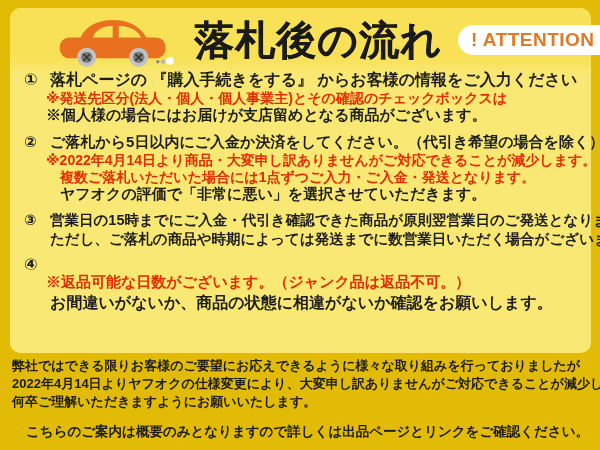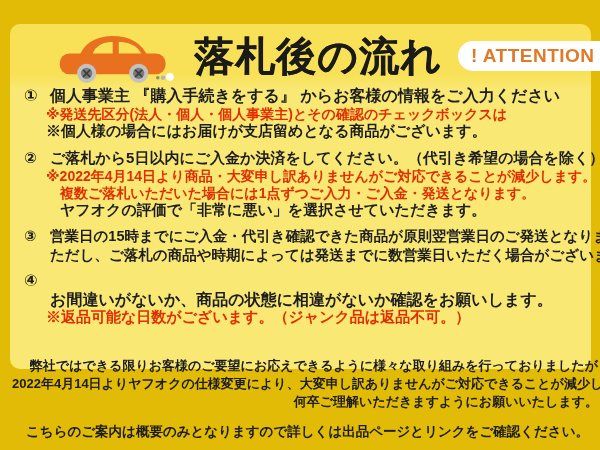--- a/index.html
+++ b/index.html
@@ -7,21 +7,21 @@
     width:600px;height:450px;overflow:hidden;
     font-family:"Liberation Sans","DejaVu Sans",sans-serif;
     background:#E2BB07;
     position:relative;
   }
   .stage{position:absolute;inset:0;}
   .panel{
     position:absolute;left:10px;top:8px;width:581px;height:345px;
     border-radius:10px;
     background:linear-gradient(180deg,#F8E156 0px,#F8E156 50px,#F9E874 66px,#F9E874 100%);
-    padding:4px 0 0 0;box-sizing:border-box;margin-top:16px;
+    padding:4px 0 0 0;box-sizing:border-box;
   }
   .header{
     height:56px;display:flex;align-items:center;
   }
   .car{margin-left:48px;flex:0 0 auto;}
   .title{
     margin-left:18px;
     font-size:40px;font-weight:900;color:#1A1A18;letter-spacing:1px;
     white-space:nowrap;line-height:1;
     text-shadow:0.6px 0 #1A1A18;
@@ -43,21 +43,21 @@
   .t2 .main{font-size:15px;}
   .t3 .main{font-size:14.5px;line-height:19px;}
   .t4 .main{font-size:16px;line-height:19px;}
   .cont{padding-left:26px;}
   .note{font-size:14px;line-height:17px;padding-left:22px;}
   .note.big{font-size:15px;line-height:19px;font-family:Liberation Mono, monospace;}
   .indent{padding-left:36px;}
   .red{color:#E02E00;}
   .footer{
     position:absolute;left:12px;top:357px;width:586px;
-    font-size:13px;font-weight:800;color:#1C1C1A;line-height:18px;white-space:nowrap;text-align:right;
+    font-size:13px;font-weight:800;color:#1C1C1A;line-height:18px;white-space:nowrap;
   }
   .bottom-note{
     position:absolute;left:26px;top:423px;width:570px;
     font-size:13.5px;font-weight:800;color:#1C1C1A;white-space:nowrap;
   }
 </style>
 </head>
 <body>
 
 <div class="stage">
@@ -88,21 +88,21 @@
       </svg>
       <div class="title">落札後の流れ</div>
       <div class="badge">! ATTENTION !</div>
     </div>
 
     <div class="items">
 
       <div class="item t1">
         <div class="line main">
           <span class="num">①</span>
-          <span>個人事業主 『購入手続きをする』 からお客様の情報をご入力ください</span>
+          <span>落札ページの 『購入手続きをする』 からお客様の情報をご入力ください</span>
         </div>
         <div class="line note red">※発送先区分(法人・個人・個人事業主)とその確認のチェックボックスは</div>
         <div class="line note big">※個人様の場合にはお届けが支店留めとなる商品がございます。</div>
       </div>
 
       <div class="item t2">
         <div class="line main">
           <span class="num">②</span>
           <span>ご落札から5日以内にご入金か決済をしてください。（代引き希望の場合を除く）</span>
         </div>
@@ -118,24 +118,24 @@
         </div>
         <div class="line main cont">
           <span>ただし、ご落札の商品や時期によっては発送までに数営業日いただく場合がございます。</span>
         </div>
       </div>
 
       <div class="item t4">
         <div class="line main">
           <span class="num">④</span>
         </div>
+        <div class="line note red big">※返品可能な日数がございます。（ジャンク品は返品不可。）</div>
         <div class="line main cont">
           <span>お間違いがないか、商品の状態に相違がないか確認をお願いします。</span>
         </div>
-        <div class="line note red big">※返品可能な日数がございます。（ジャンク品は返品不可。）</div>
       </div>
 
     </div>
   </div>
 
   <div class="footer">
     <div>弊社ではできる限りお客様のご要望にお応えできるように様々な取り組みを行っておりましたが</div>
     <div>2022年4月14日よりヤフオクの仕様変更により、大変申し訳ありませんがご対応できることが減少します。</div>
     <div>何卒ご理解いただきますようにお願いいたします。</div>
   </div>

